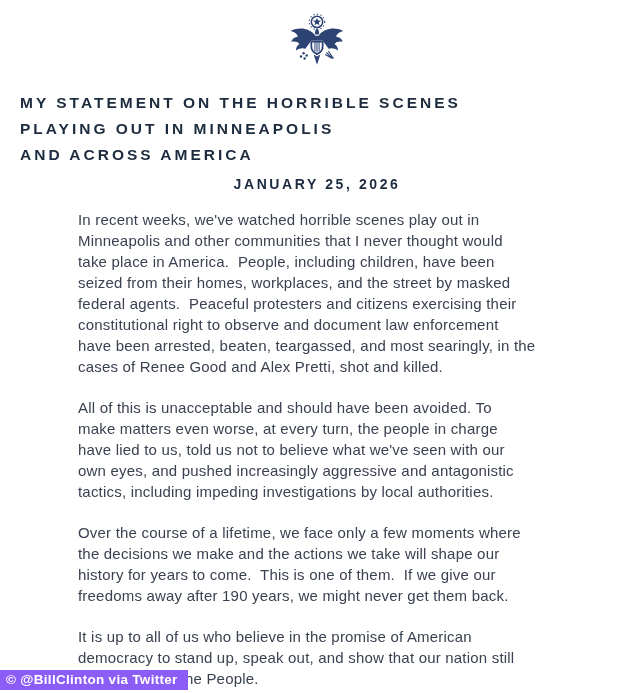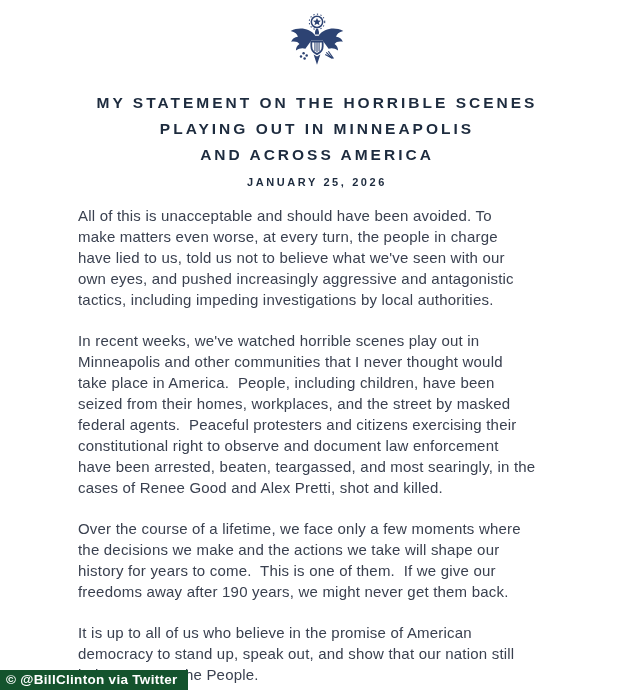--- a/index.html
+++ b/index.html
@@ -17,53 +17,52 @@
     position: relative;
     background: #ffffff;
   }
   .seal-wrap {
     text-align: center;
     padding-top: 13px;
     height: 58px;
   }
   .title {
     margin: 19px 20px 0 20px;
-    text-align: center;
     color: #1d2b3e;
     font-weight: bold;
     font-size: 15.5px;
     letter-spacing: 3px;
     line-height: 26px;
     white-space: pre;
   }
   .date {
     margin-top: 8px;
     text-align: center;
     color: #1d2b3e;
     font-weight: bold;
-    font-size: 11px;
+    font-size: 14px;
     letter-spacing: 2.6px;
   }
   .body-text {
     margin: 17px 0 0 78px;
     width: 500px;
     color: #3a4150;
     font-size: 15px;
     line-height: 21px;
     letter-spacing: 0.2px;
   }
   .body-text p {
     margin: 0 0 20px 0;
     white-space: pre;
   }
   .watermark {
     position: absolute;
     left: 0;
     bottom: 3px;
-    background: #14532d;
+    background: #8b5cf6;
     color: #ffffff;
     font-weight: bold;
     font-size: 13.5px;
     letter-spacing: 0.3px;
     padding: 2px 10px 3px 6px;
   }
 </style>
 </head>
 <body>
 
@@ -102,33 +101,33 @@
     </svg>
   </div>
 
   <h1 class="title">MY STATEMENT ON THE HORRIBLE SCENES
 PLAYING OUT IN MINNEAPOLIS
 AND ACROSS AMERICA</h1>
 
   <div class="date">JANUARY 25, 2026</div>
 
   <div class="body-text">
-    <p>All of this is unacceptable and should have been avoided. To
-make matters even worse, at every turn, the people in charge
-have lied to us, told us not to believe what we've seen with our
-own eyes, and pushed increasingly aggressive and antagonistic
-tactics, including impeding investigations by local authorities.</p>
     <p>In recent weeks, we've watched horrible scenes play out in
 Minneapolis and other communities that I never thought would
 take place in America.  People, including children, have been
 seized from their homes, workplaces, and the street by masked
 federal agents.  Peaceful protesters and citizens exercising their
 constitutional right to observe and document law enforcement
 have been arrested, beaten, teargassed, and most searingly, in the
 cases of Renee Good and Alex Pretti, shot and killed.</p>
+    <p>All of this is unacceptable and should have been avoided. To
+make matters even worse, at every turn, the people in charge
+have lied to us, told us not to believe what we've seen with our
+own eyes, and pushed increasingly aggressive and antagonistic
+tactics, including impeding investigations by local authorities.</p>
     <p>Over the course of a lifetime, we face only a few moments where
 the decisions we make and the actions we take will shape our
 history for years to come.  This is one of them.  If we give our
 freedoms away after 190 years, we might never get them back.</p>
     <p>It is up to all of us who believe in the promise of American
 democracy to stand up, speak out, and show that our nation still
 belongs to We the People.</p>
   </div>
 
   <div class="watermark">© @BillClinton via Twitter</div>

